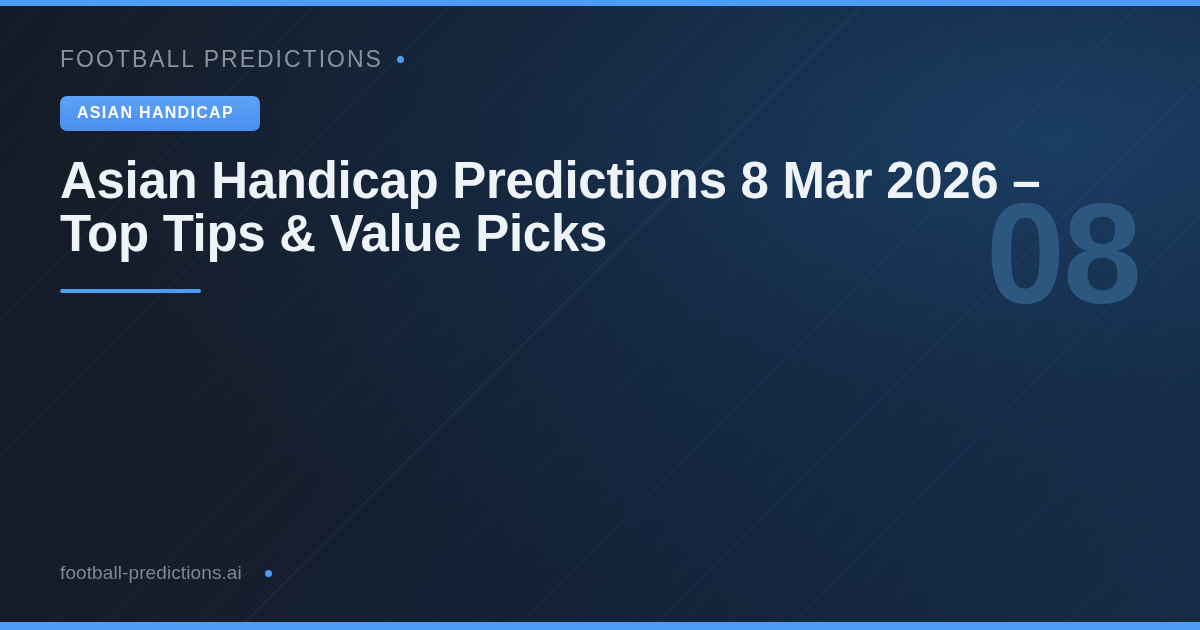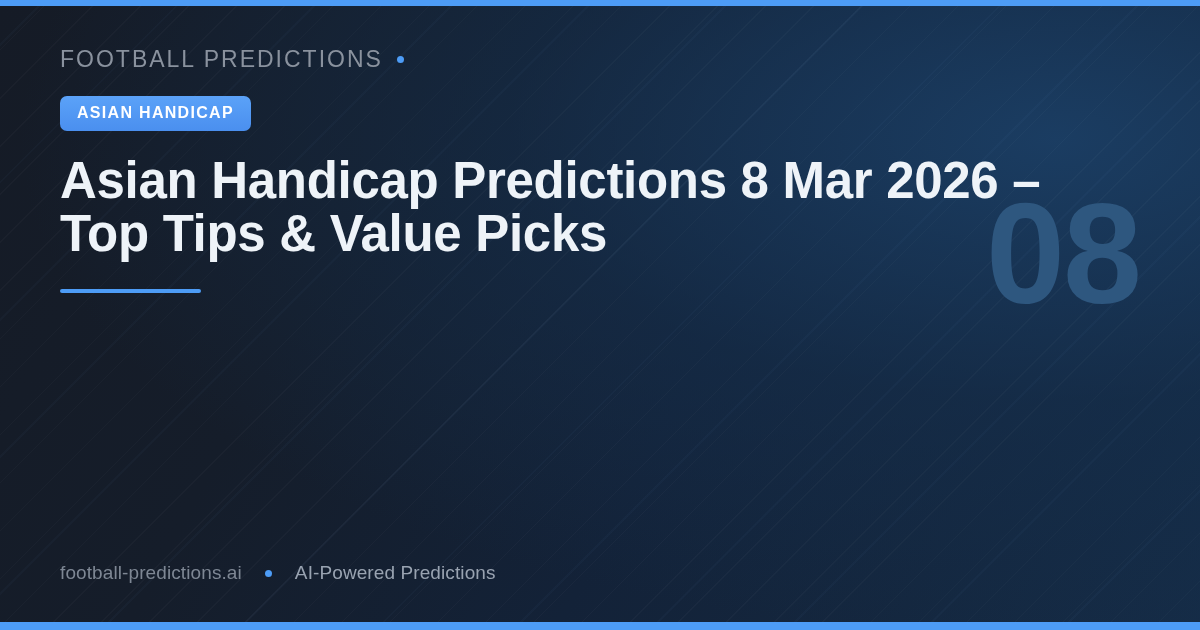--- a/index.html
+++ b/index.html
@@ -113,21 +113,21 @@
   .eyebrow-dot {
     width:7px; height:7px;
     border-radius:50%;
     background:#4d9cf6;
     flex:0 0 auto;
   }
 
   .badge {
     display:inline-block;
     margin-top:22px;
-    padding:9px 17px 10px 17px;
+    padding:9px 26px 10px 17px;
     border-radius:7px;
     background:linear-gradient(180deg,#5ba2f8 0%,#4a8fef 100%);
     color:#ffffff;
     font-size:16px;
     font-weight:bold;
     letter-spacing:1.3px;
     line-height:1;
   }
 
   .title {
@@ -202,16 +202,15 @@
 
     <h1 class="title">Asian Handicap Predictions 8 Mar 2026 – Top Tips &amp; Value Picks</h1>
 
     <div class="accent-rule"></div>
 
   </div>
 
   <div class="footer">
     <div class="footer-site">football-predictions.ai</div>
     <div class="footer-dot"></div>
-    <div class="footer-tag">AI-Powered Predictions</div>
   </div>
 
 </div>
 
 </body></html>

